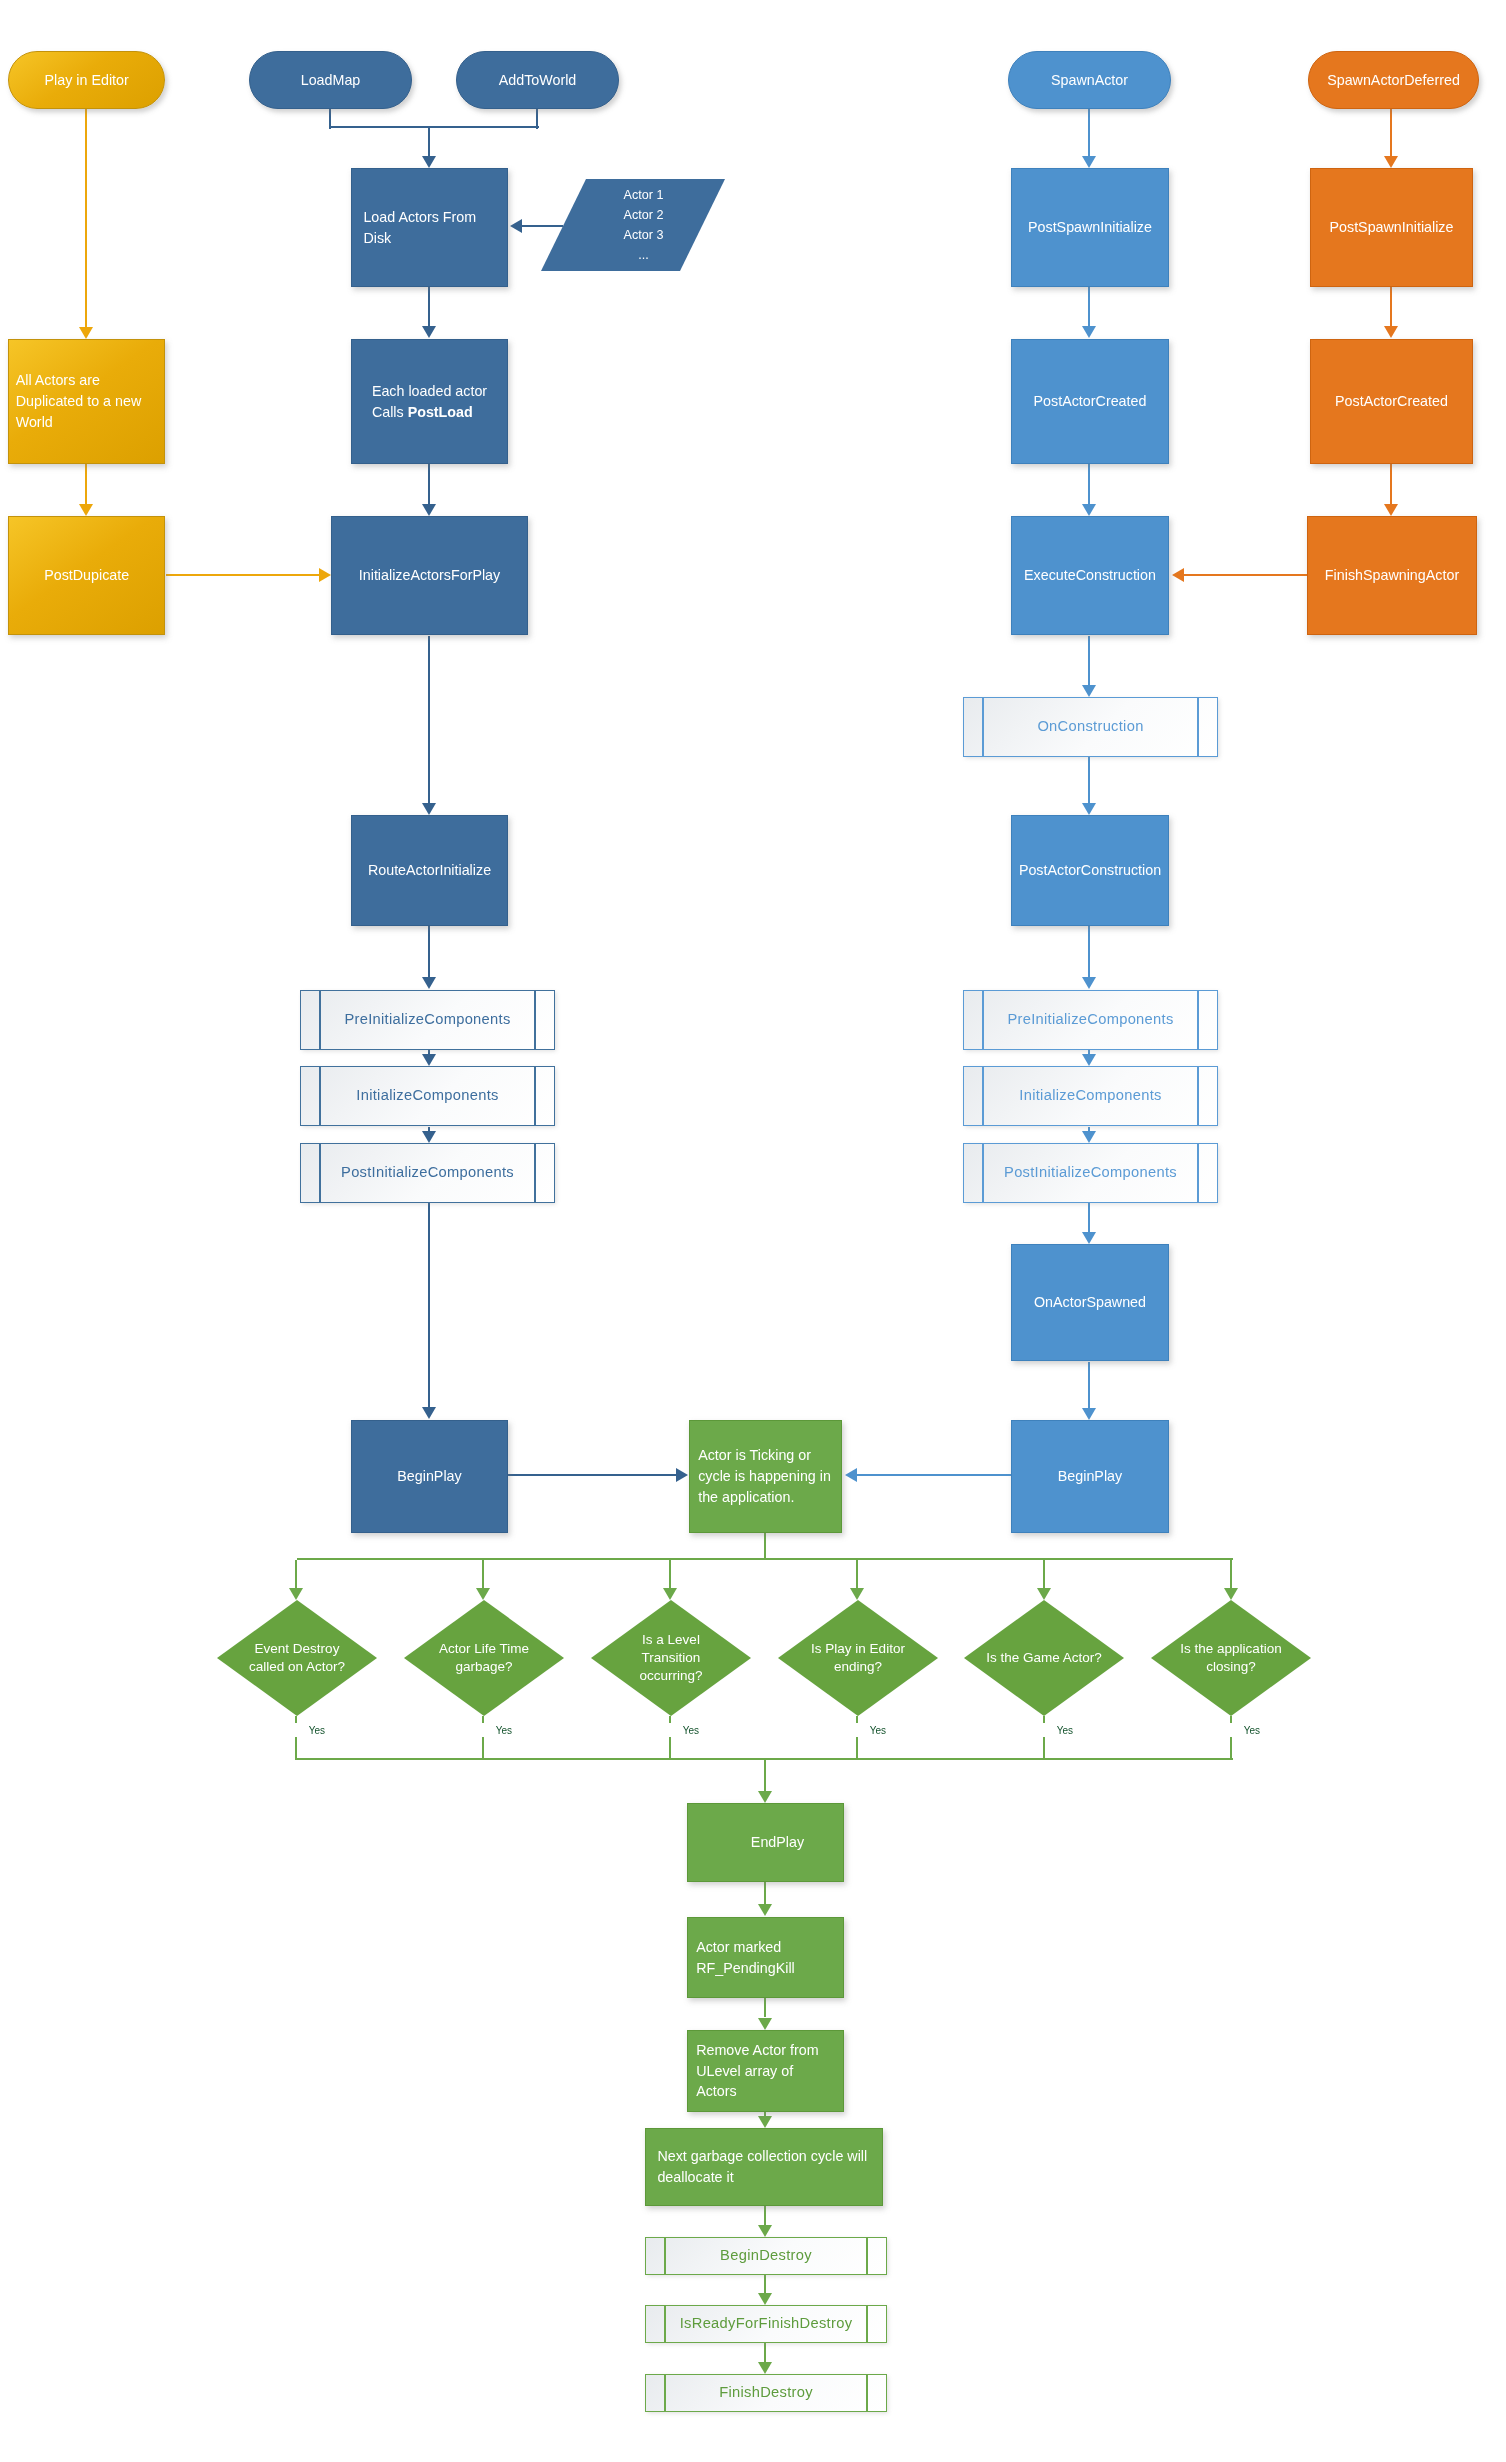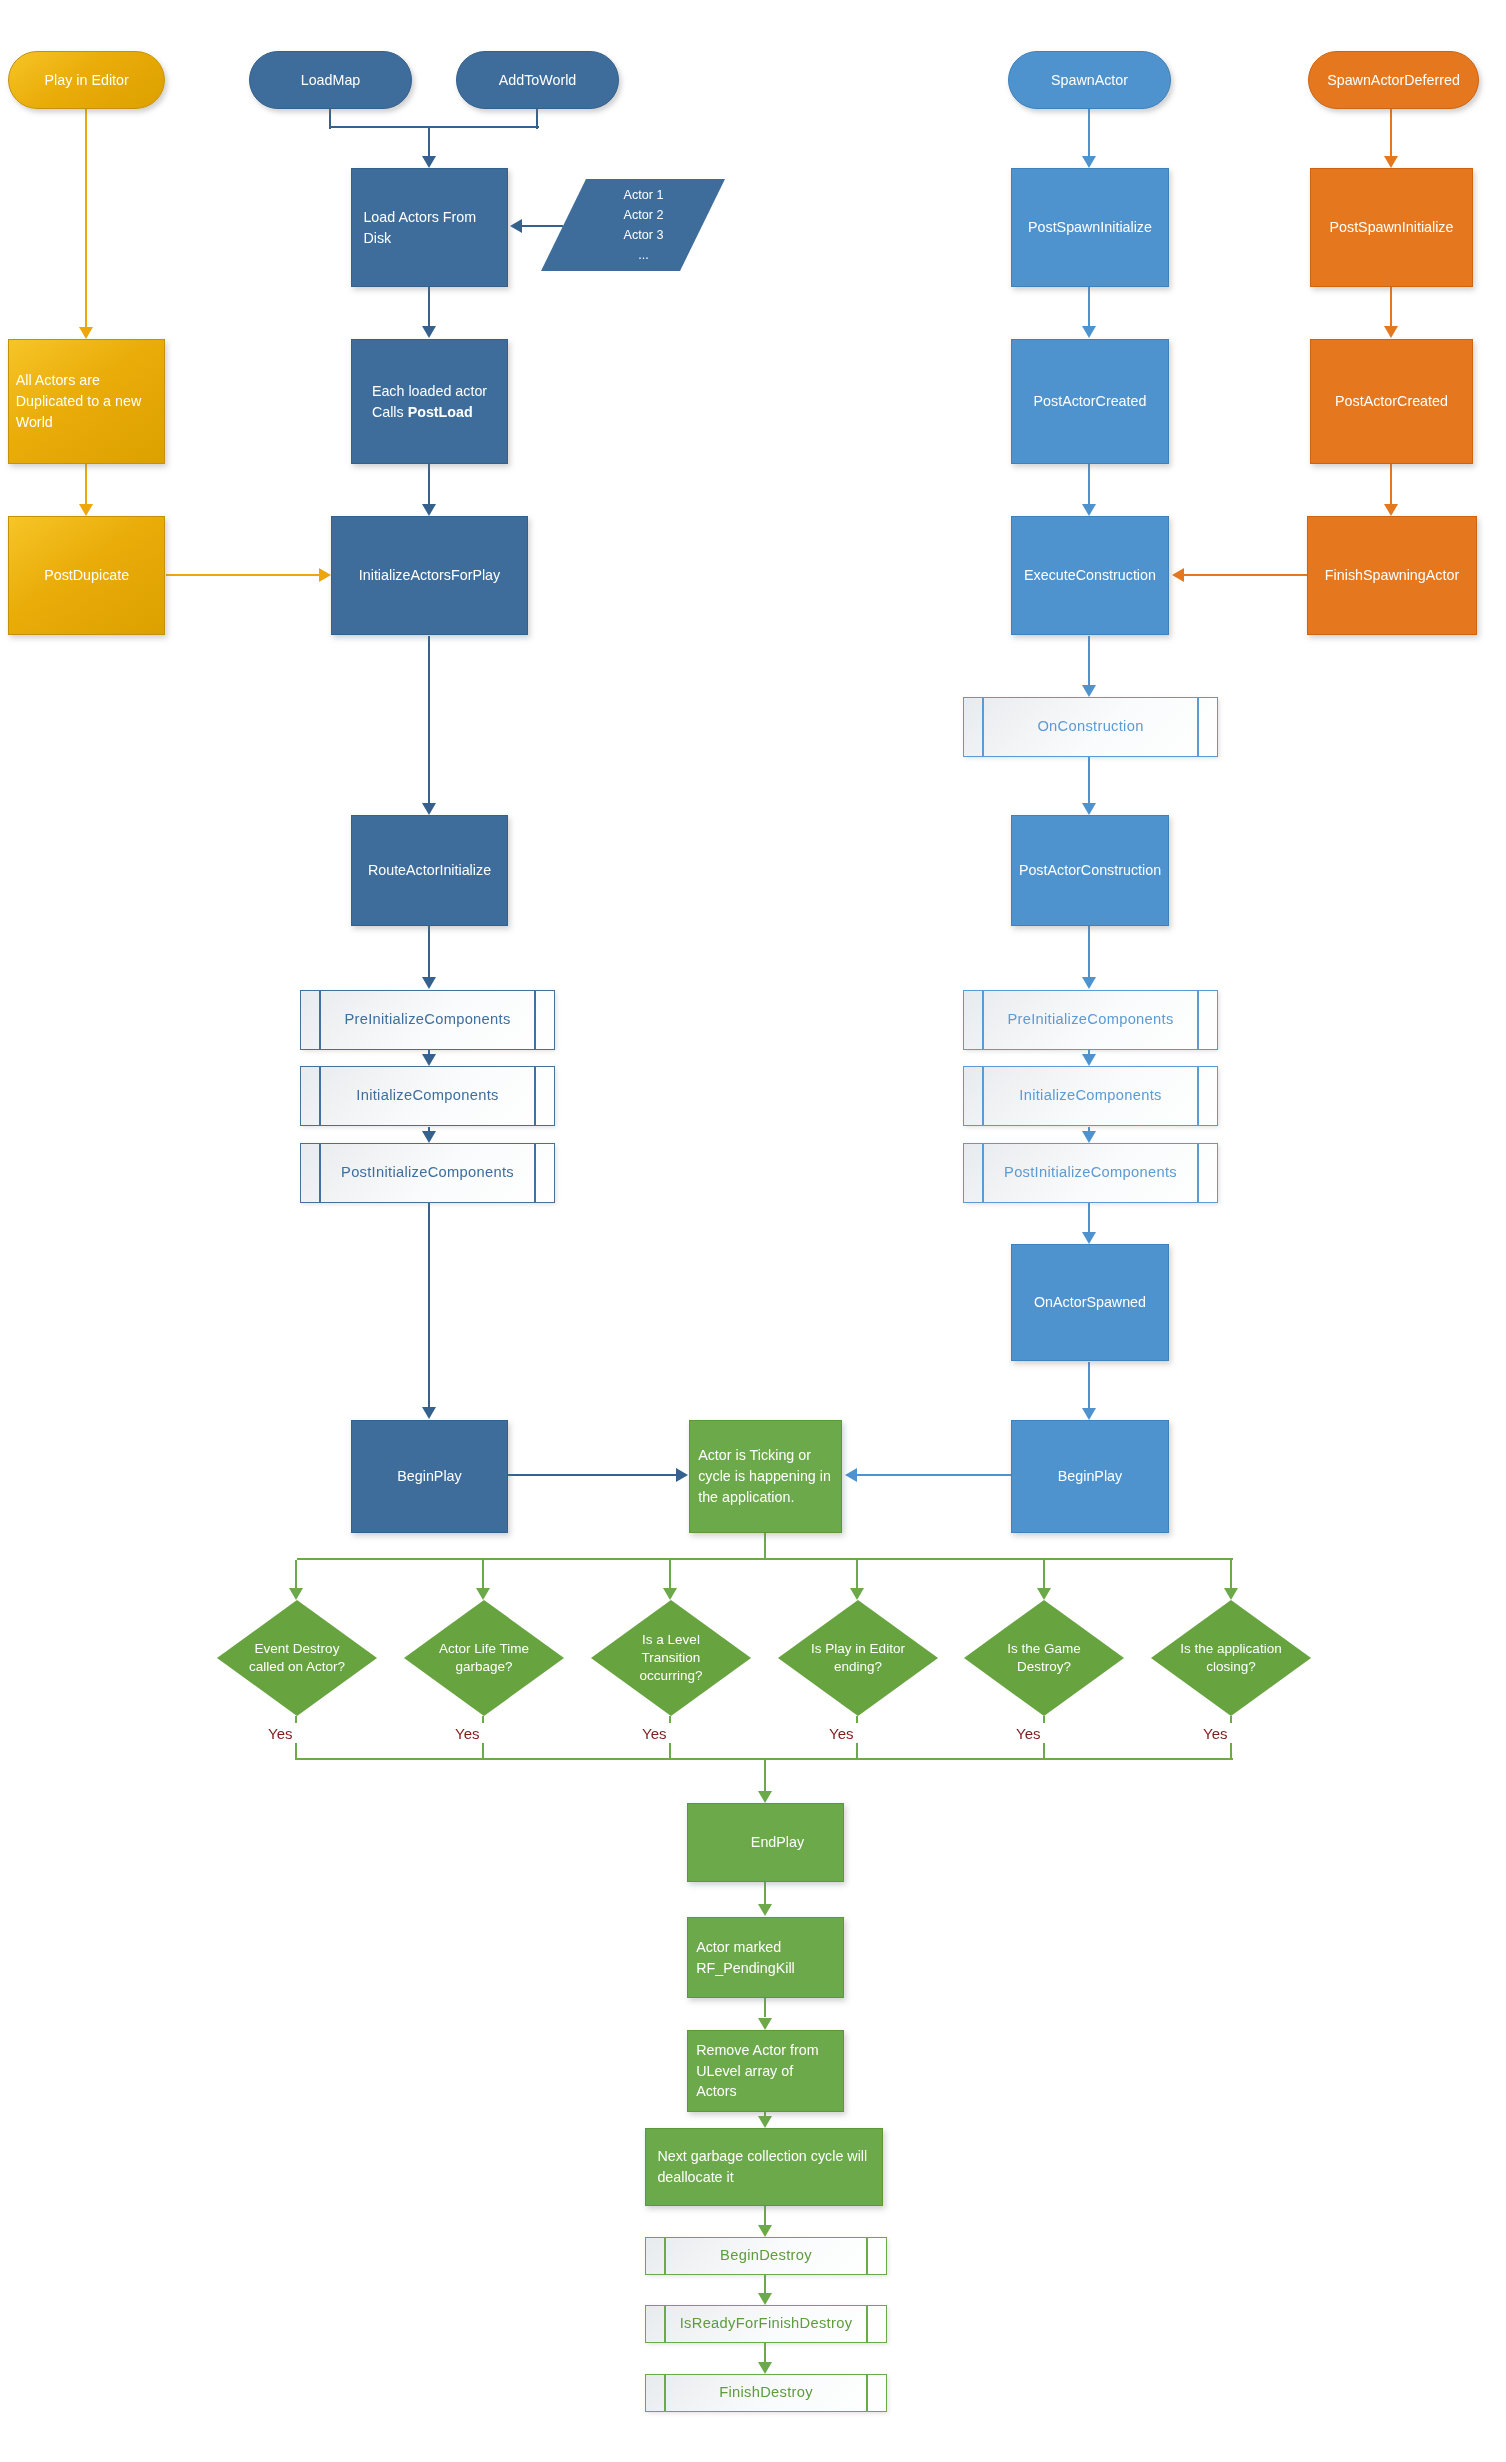--- a/index.html
+++ b/index.html
@@ -54,22 +54,22 @@
        bottom:-12.2px;width:0;height:0;border-left:7.3px solid transparent;
        border-right:7.3px solid transparent;border-top:12.2px solid currentColor;}
   .hl.arr-r::after{content:'';position:absolute;top:50%;transform:translateY(-50%);
        right:-12.2px;width:0;height:0;border-top:7.3px solid transparent;
        border-bottom:7.3px solid transparent;border-left:12.2px solid currentColor;}
   .hl.arr-l::before{content:'';position:absolute;top:50%;transform:translateY(-50%);
        left:-12.2px;width:0;height:0;border-top:7.3px solid transparent;
        border-bottom:7.3px solid transparent;border-right:12.2px solid currentColor;}
   .c-gold{color:#EDA70B;} .c-dblue{color:#35618E;} .c-lblue{color:#4E92CE;}
   .c-orange{color:#E5771E;} .c-green{color:#6CA94A;}
-  .yes-label{position:absolute;width:57px;text-align:left;background:#fff;
-       color:#7f1d1d;font-size:15px;padding:1.6px 0;}
+  .yes-label{position:absolute;width:57px;text-align:right;background:#fff;
+       color:#14532d;font-size:10px;padding:1.6px 0;}
   .b{font-weight:bold;}
 </style>
 </head>
 <body>
 
 <div id="canvas">
 
   <div>
 
     <div class="vl arr-d c-gold" style="left:85px;top:109px;height:218px"></div>
@@ -244,21 +244,21 @@
   <div class="diamond" style="left:404px;top:1600px">
       <span class="lbl">Actor Life Time garbage?</span>
     </div>
   <div class="diamond" style="left:591px;top:1600px">
       <span class="lbl">Is a Level Transition occurring?</span>
     </div>
   <div class="diamond" style="left:778px;top:1600px">
       <span class="lbl">Is Play in Editor ending?</span>
     </div>
   <div class="diamond" style="left:964px;top:1600px">
-      <span class="lbl">Is the Game Destroy?</span>
+      <span class="lbl">Is the Game Actor?</span>
     </div>
   <div class="diamond" style="left:1151px;top:1600px">
       <span class="lbl">Is the application closing?</span>
     </div>
 
   <div class="yes-label" style="left:268px;top:1723px">Yes</div>
   <div class="yes-label" style="left:455px;top:1723px">Yes</div>
   <div class="yes-label" style="left:642px;top:1723px">Yes</div>
   <div class="yes-label" style="left:829px;top:1723px">Yes</div>
   <div class="yes-label" style="left:1016px;top:1723px">Yes</div>

